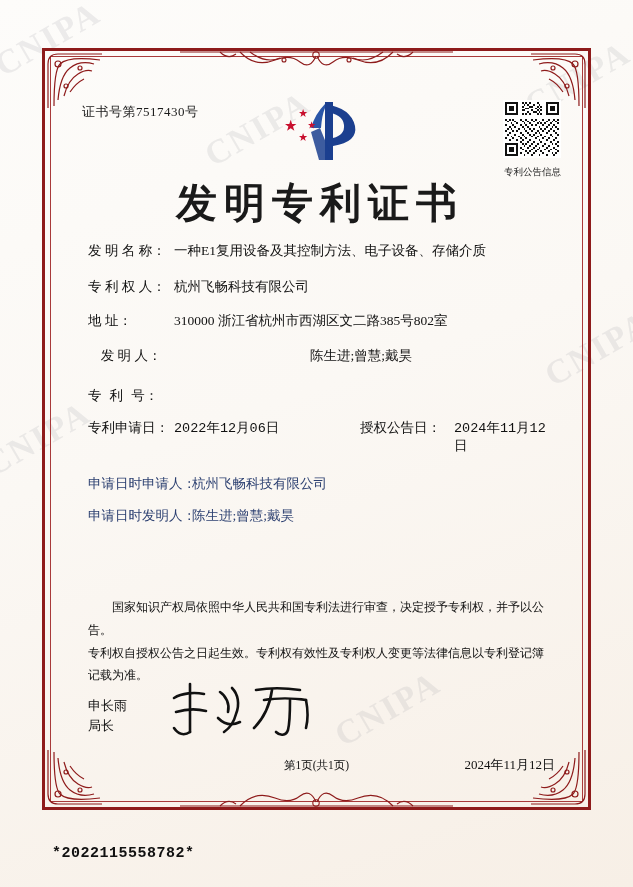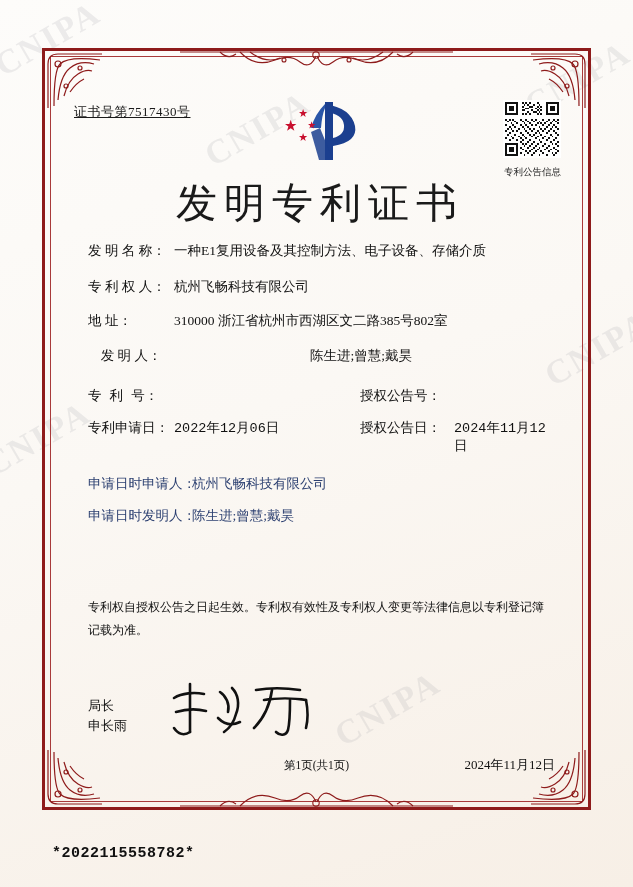--- a/index.html
+++ b/index.html
@@ -87,27 +87,26 @@
   .content {
     position: absolute;
     left: 50px;
     top: 56px;
     width: 533px;
     height: 746px;
   }
 
   .cert-no {
     position: absolute;
-    left: 24px;
+    left: 32px;
     top: 47px;
     font-family: "Liberation Serif", serif;
     font-size: 13px;
     color: #1a1a1a;
     letter-spacing: 0.5px;
-    text-decoration: underline;
   }
 
   .logo {
     position: absolute;
     left: 225px;
     top: 42px;
     width: 96px;
     height: 66px;
   }
 
@@ -135,21 +134,21 @@
   }
 
   .title {
     position: absolute;
     left: 0;
     top: 120px;
     width: 533px;
     text-align: center;
     font-family: "Liberation Serif", serif;
     font-size: 41px;
-    font-weight: normal;
+    font-weight: bold;
     letter-spacing: 7px;
     color: #1a1a1a;
     text-indent: 7px;
   }
 
   .fields {
     position: absolute;
     left: 38px;
     top: 186px;
     width: 460px;
@@ -587,21 +586,20 @@
       <div class="field-row" style="margin-top:16px;text-align:center;">
         <div class="f-label">发 明 人：</div>
         <div class="f-value">陈生进;曾慧;戴昊</div>
       </div>
 
       <div class="two-col" style="margin-top:22px;">
         <div class="col-a">
           <div class="f-label">专 利 号：</div>
         </div>
         <div class="col-b">
-          <div class="f-label">授权公告号：</div>
         </div>
       </div>
 
       <div class="two-col" style="margin-top:14px;">
         <div class="col-a">
           <div class="f-label">专利申请日：</div>
           <div class="f-value">2022年12月06日</div>
         </div>
         <div class="col-b">
           <div class="f-label">授权公告日：</div>
@@ -615,20 +613,21 @@
       </div>
 
       <div class="field-row" style="margin-top:14px; color:#2b3f70;">
         <div class="f-label" style="width:104px; flex:0 0 104px; color:#2b3f70;">申请日时发明人：</div>
         <div class="f-value" style="color:#2b3f70;">陈生进;曾慧;戴昊</div>
       </div>
 
     </div>
 
     <div class="paragraph">
+      <div class="p1">国家知识产权局依照中华人民共和国专利法进行审查，决定授予专利权，并予以公告。</div>
       <div>专利权自授权公告之日起生效。专利权有效性及专利权人变更等法律信息以专利登记簿记载为准。</div>
     </div>
 
     <svg class="sig-img" viewBox="0 0 175 62">
       <g fill="none" stroke="#111111" stroke-width="2.6" stroke-linecap="round" stroke-linejoin="round">
         <path d="M14 20 C22 15, 34 14, 44 16"></path>
         <path d="M30 6 L30 54"></path>
         <path d="M16 34 C26 31, 38 31, 46 33"></path>
         <path d="M30 54 C24 58, 18 56, 14 50"></path>
         <path d="M60 14 C66 18, 70 26, 68 34"></path>
@@ -636,22 +635,22 @@
         <path d="M72 10 C78 16, 80 26, 76 36 C74 44, 70 50, 64 54"></path>
         <path d="M96 12 C108 10, 126 10, 140 12"></path>
         <path d="M104 22 C116 20, 134 20, 146 22"></path>
         <path d="M112 12 C110 26, 104 40, 94 50"></path>
         <path d="M130 22 C130 34, 130 44, 128 52 C126 58, 120 58, 116 54"></path>
         <path d="M146 22 C148 32, 148 42, 146 50"></path>
       </g>
     </svg>
 
     <div class="signature-block">
+      <div>申长雨</div>
       <div>局长</div>
-      <div>申长雨</div>
     </div>
 
     <div class="date-right">2024年11月12日</div>
 
   </div>
 
   <div class="page-no">第1页(共1页)</div>
 
   <div class="barcode-text">*2022115558782*</div>
 

